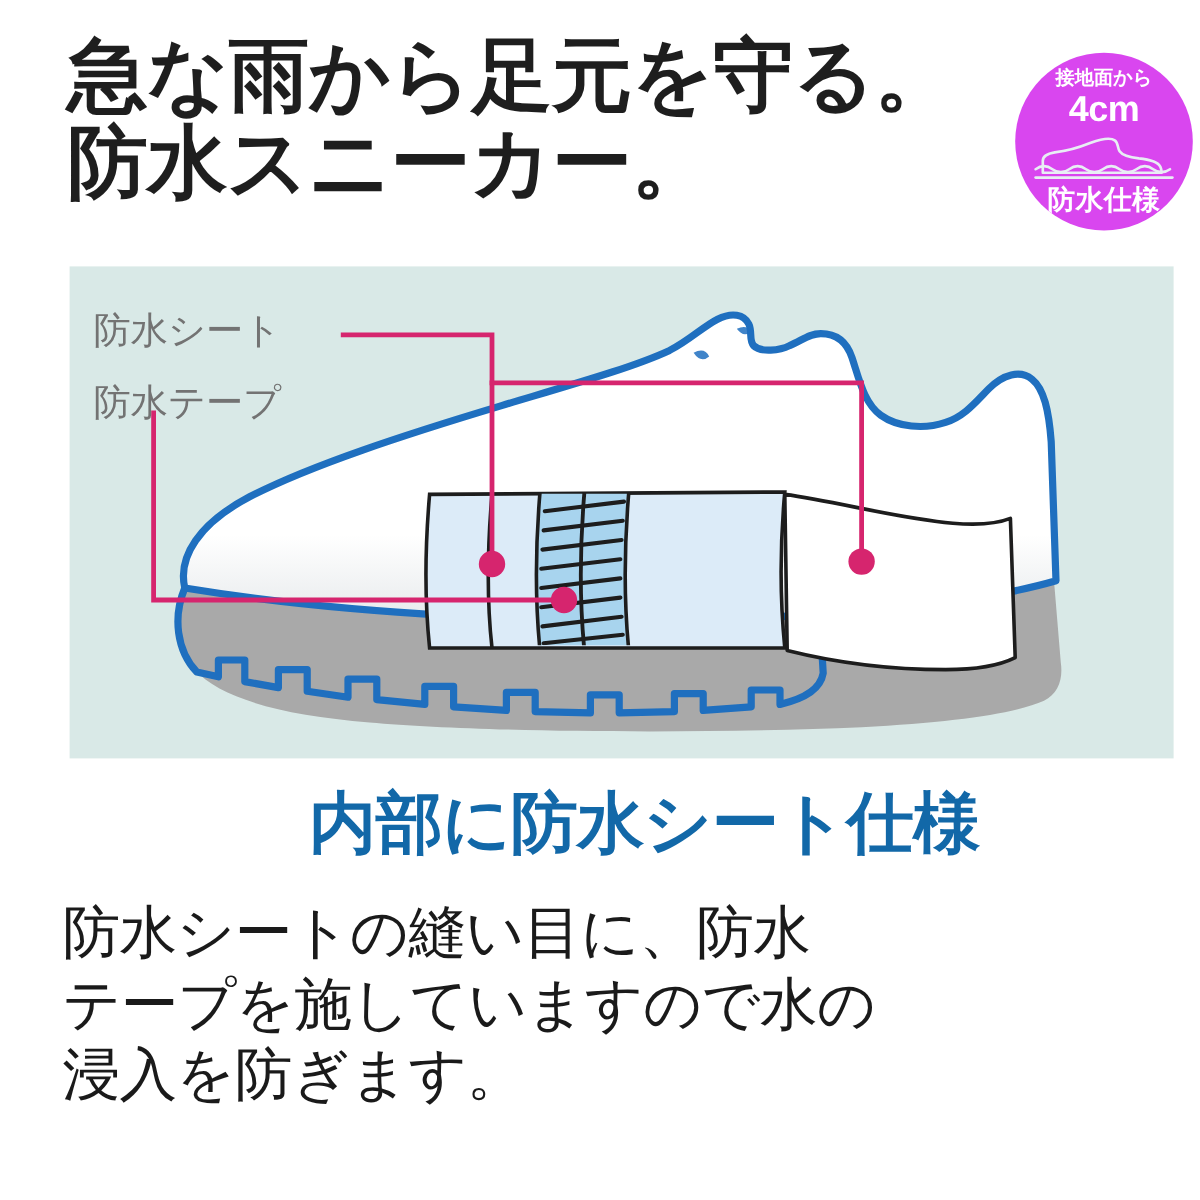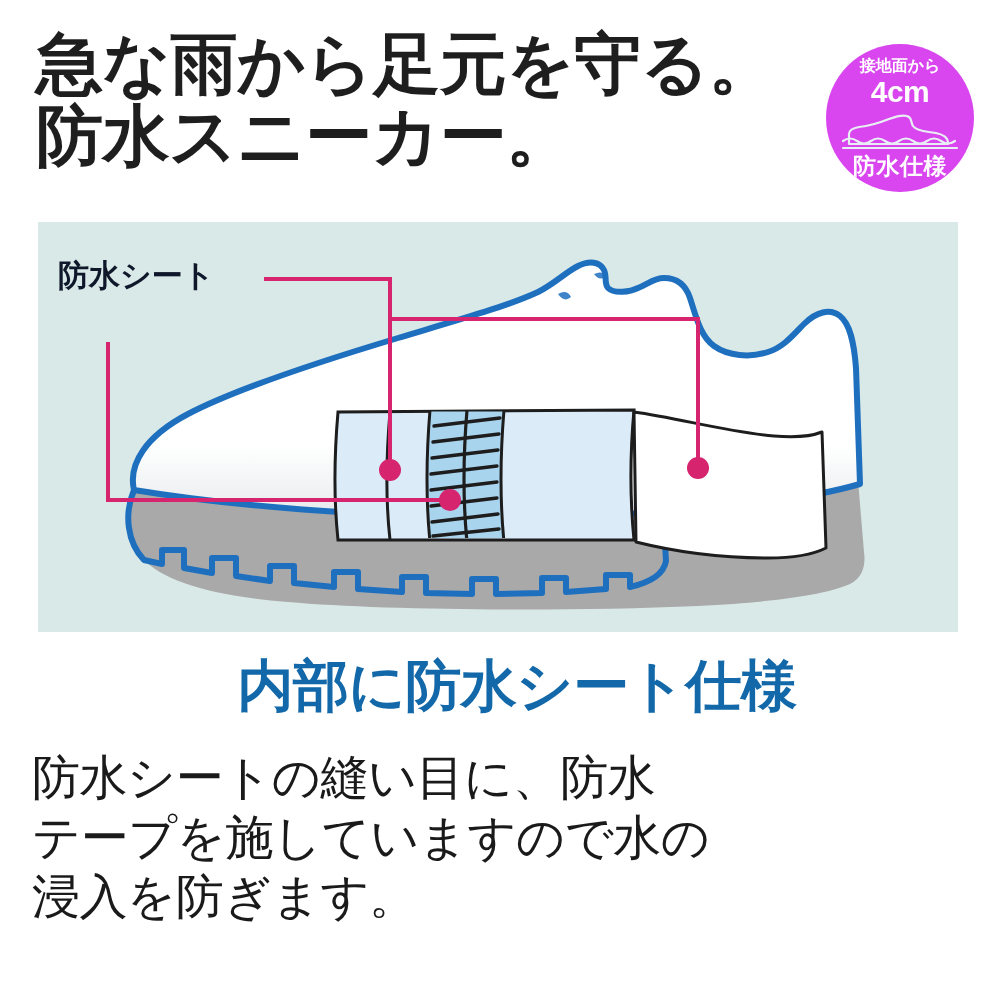--- a/index.html
+++ b/index.html
@@ -14,20 +14,21 @@
     overflow: hidden;
     font-family: "Liberation Sans", "DejaVu Sans", sans-serif;
     color: #1a1a1a;
     position: relative;
   }
   .page {
     position: relative;
     width: 832px;
     height: 1000px;
     background: #ffffff;
+    margin-left: 20px;
   }
 
   
   .headline {
     position: absolute;
     left: 36px;
     top: 28px;
     width: 800px;
   }
   .headline-line {
@@ -90,22 +91,22 @@
     overflow: hidden;
   }
   .diagram svg {
     position: absolute;
     left: 0;
     top: 0;
   }
   .callout-label {
     position: absolute;
     font-size: 31px;
-    font-weight: 700;
-    color: #0f172a;
+    font-weight: 400;
+    color: #737373;
     line-height: 1;
     white-space: nowrap;
   }
   .callout-label.sheet { left: 20px; top: 38px; }
   .callout-label.tape  { left: 20px; top: 98px; }
 
   
   .subhead {
     position: absolute;
     left: 0;
@@ -262,20 +263,21 @@
         <path d="M70 122 L70 278 L412 278"></path>
       </g>
       <g fill="#d6256e">
         <circle cx="352" cy="248" r="11"></circle>
         <circle cx="660" cy="246" r="11"></circle>
         <circle cx="412" cy="278" r="11"></circle>
       </g>
     </svg>
 
     <div class="callout-label sheet">防水シート</div>
+    <div class="callout-label tape">防水テープ</div>
   </div>
 
   <div class="subhead">内部に防水シート仕様</div>
 
   <div class="body-copy">
     <div class="body-line">防水シートの縫い目に、防水</div>
     <div class="body-line">テープを施していますので水の</div>
     <div class="body-line">浸入を防ぎます。</div>
   </div>
 

